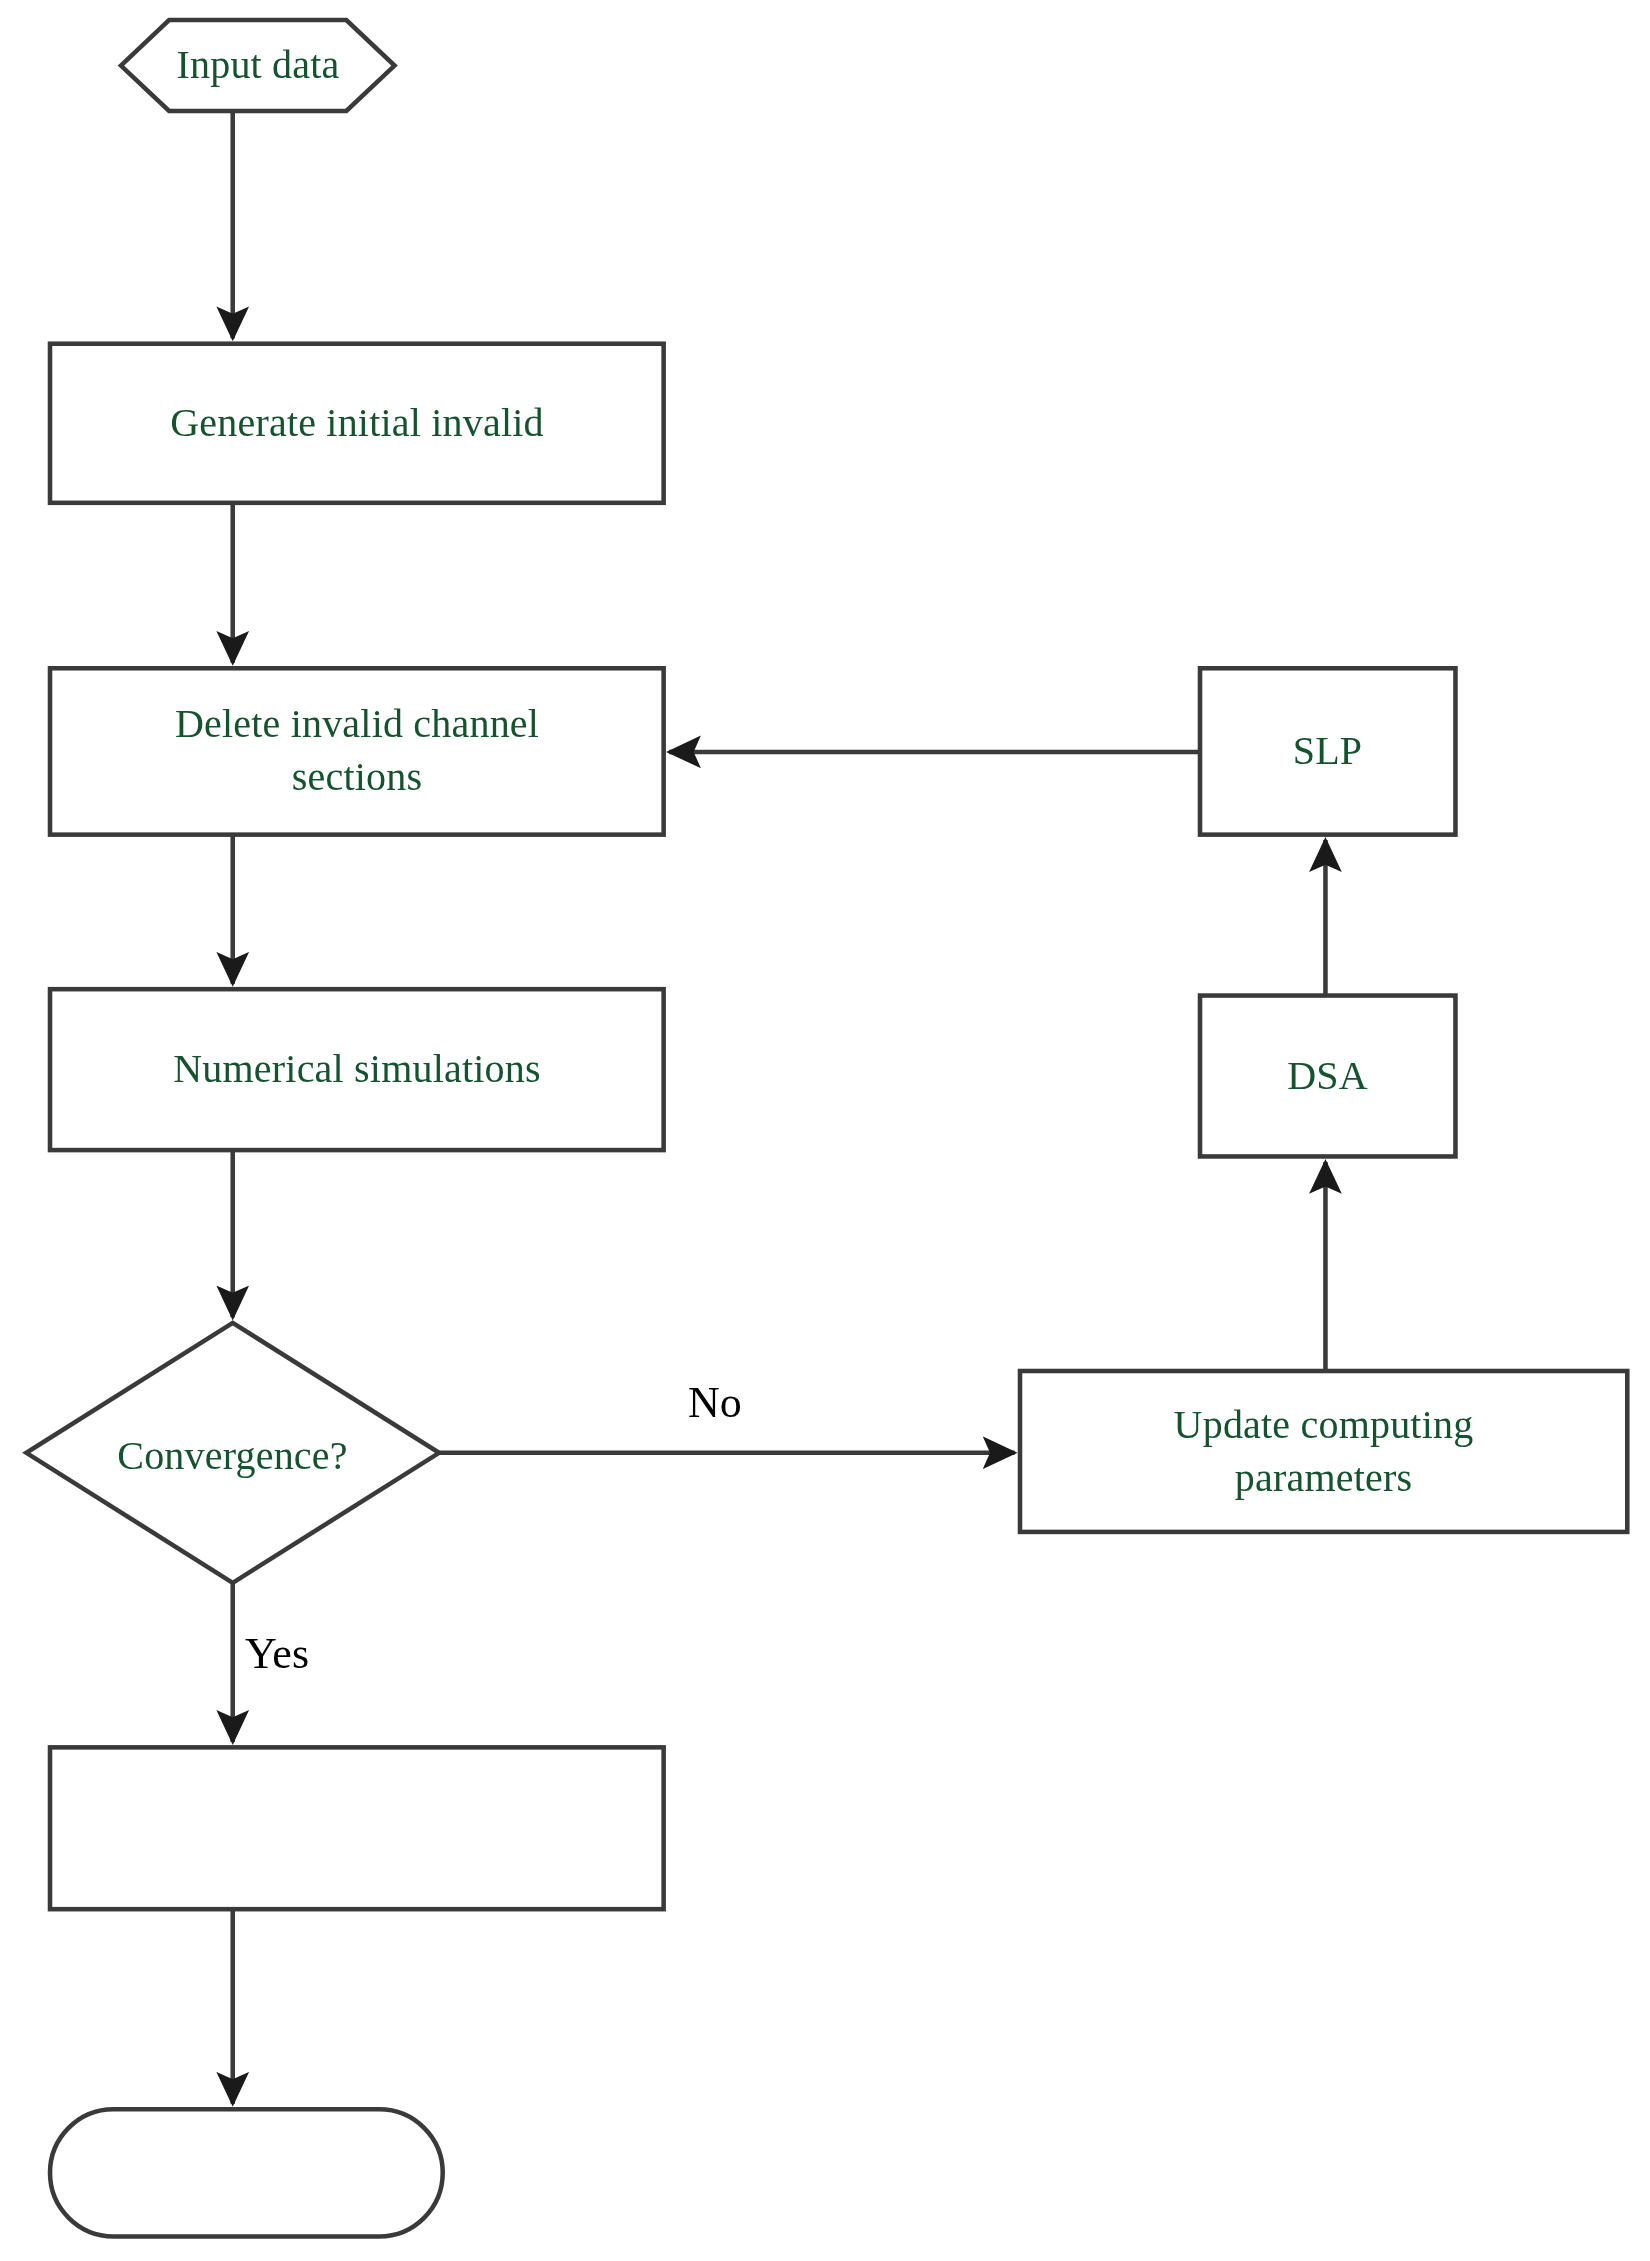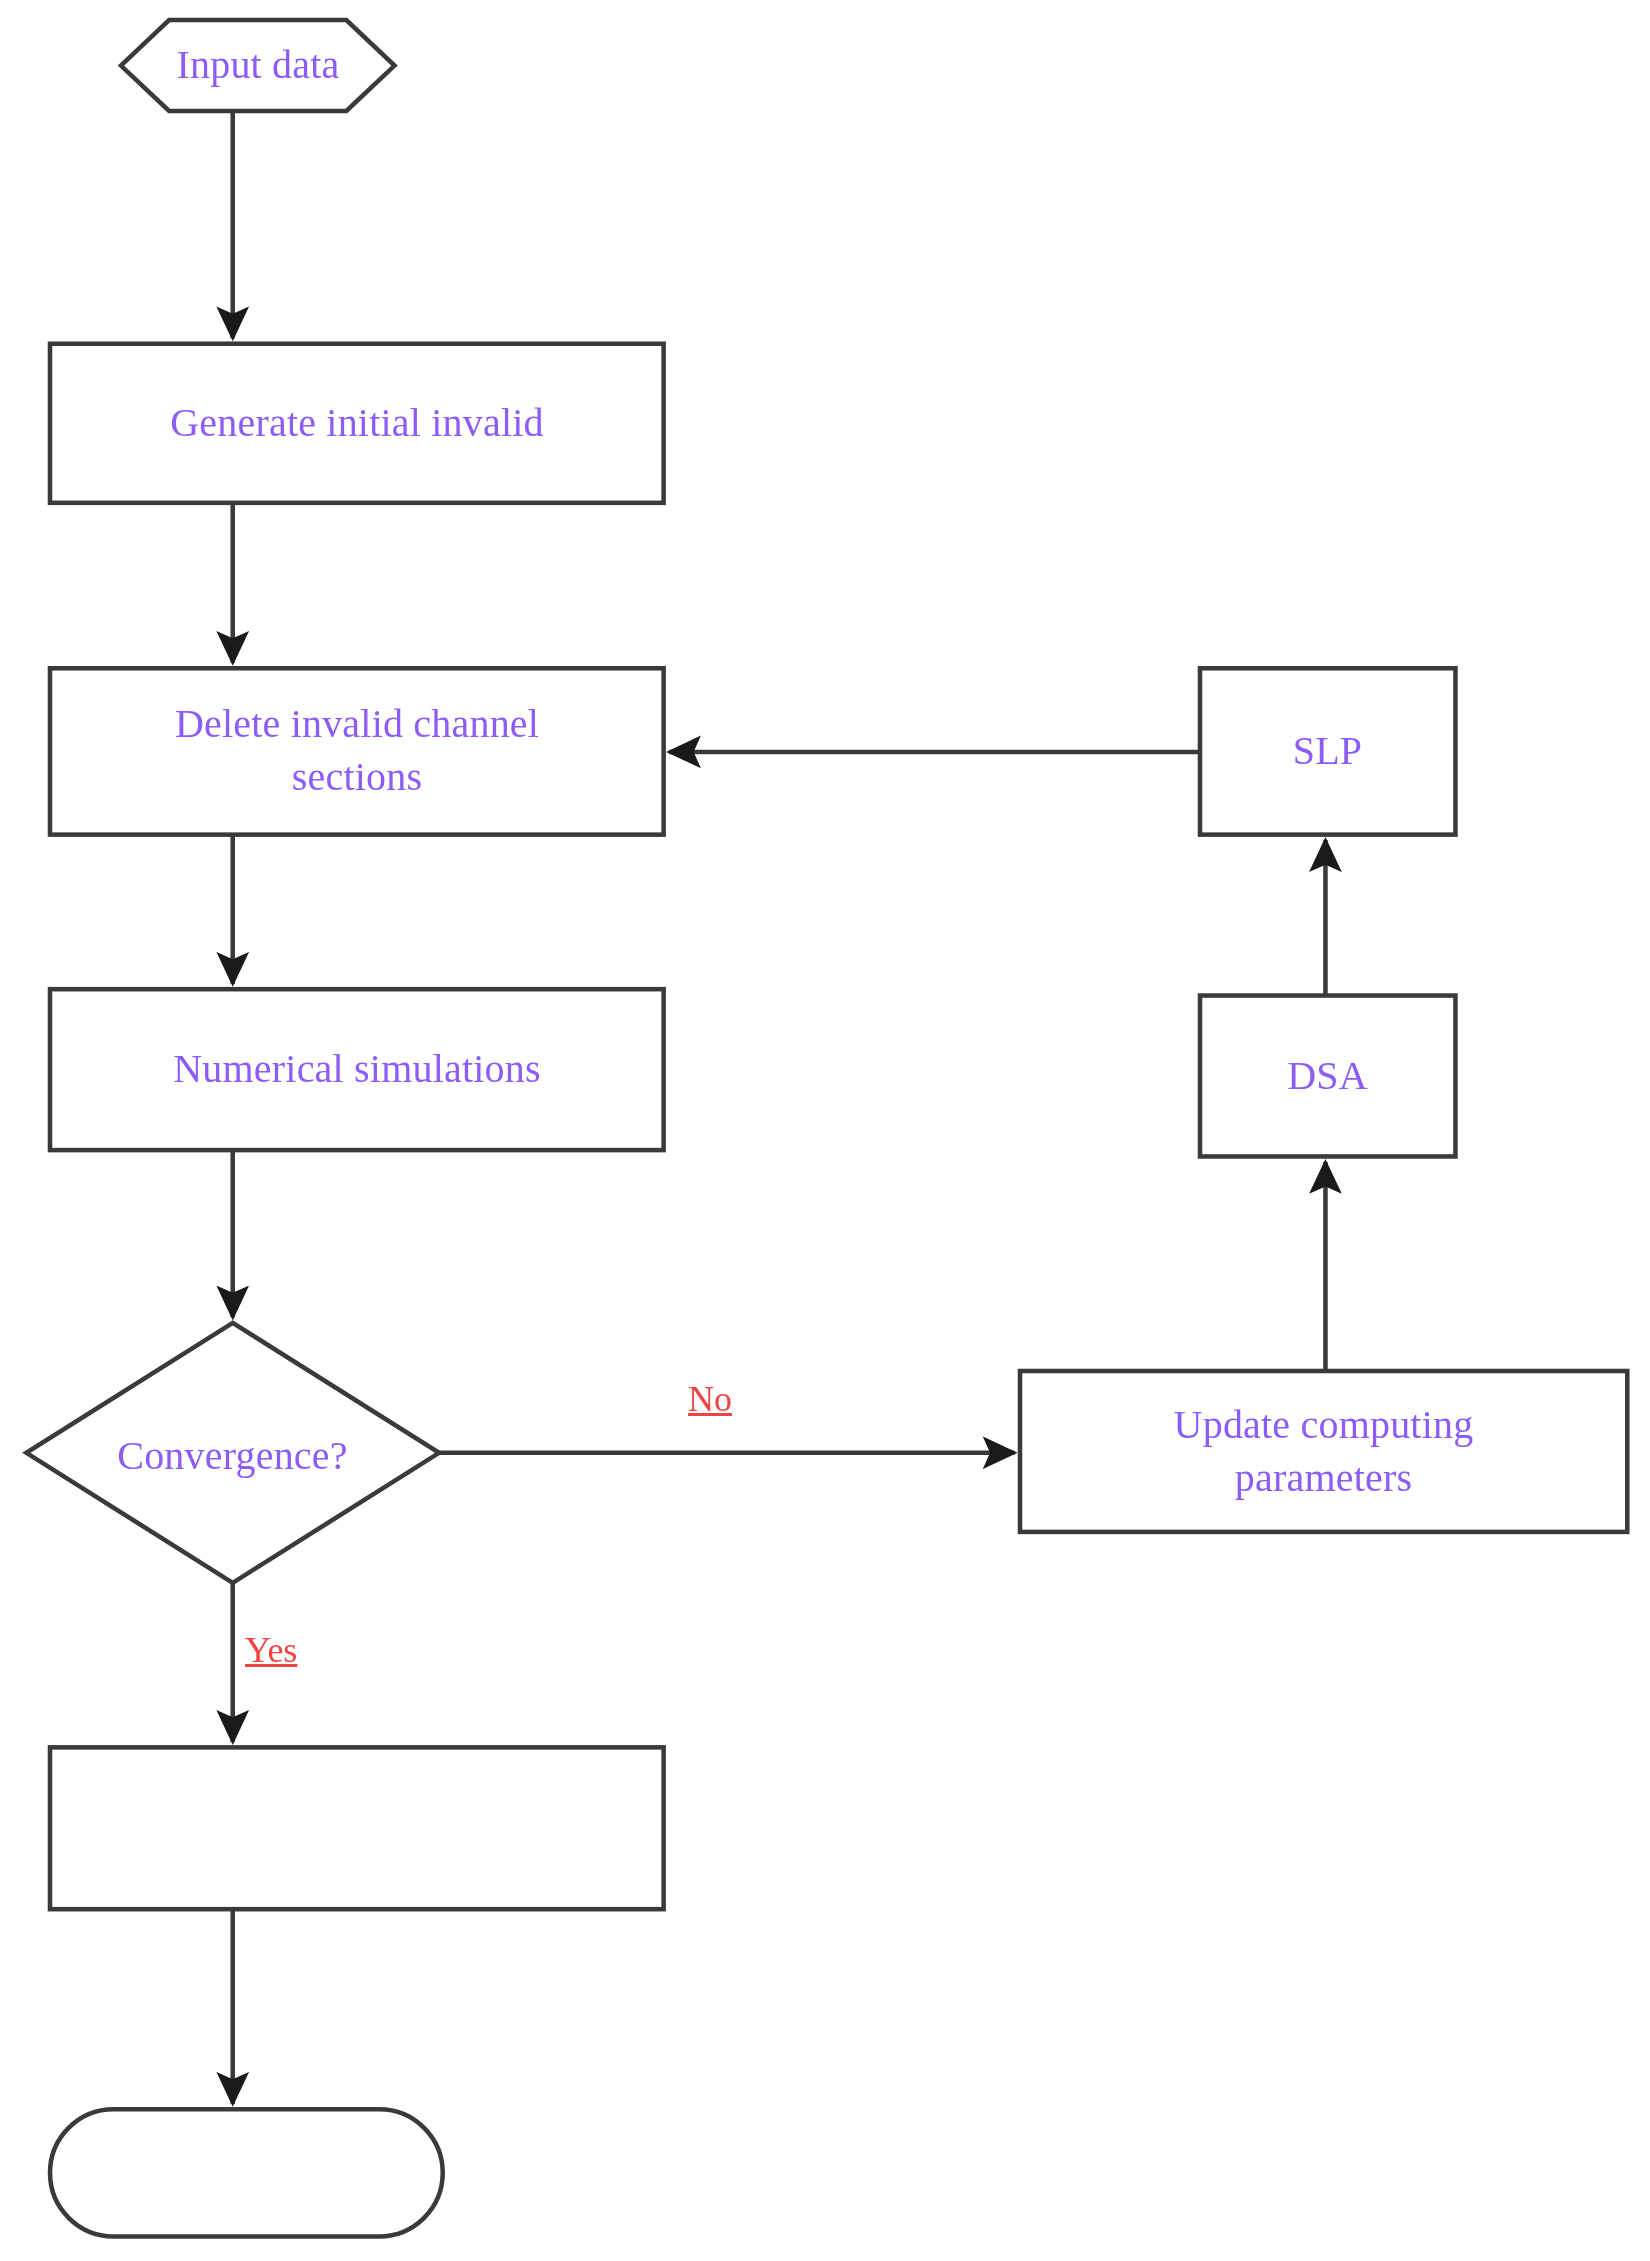--- a/index.html
+++ b/index.html
@@ -23,36 +23,35 @@
     left: 0;
     width: 1650px;
     height: 2262px;
   }
   .node-label {
     position: absolute;
     display: flex;
     align-items: center;
     justify-content: center;
     text-align: center;
-    color: #8b5cf6;
+    color: #14532d;
     font-family: "Liberation Serif", "DejaVu Serif", serif;
     font-size: 40px;
     line-height: 1.32;
     letter-spacing: 0.2px;
     pointer-events: none;
     white-space: pre-line;
   }
   .edge-label {
     position: absolute;
-    color: #ef4444;
+    color: #000000;
     font-family: "Liberation Serif", "DejaVu Serif", serif;
-    font-size: 36px;
+    font-size: 44px;
     line-height: 1;
     white-space: nowrap;
-    text-decoration: underline;
   }
 </style>
 </head>
 <body>
 
 <div id="flowchart-canvas">
 
   <svg id="flowchart-svg" viewBox="0 0 1815 2488">
     <defs>
       <marker id="arrow" viewBox="0 0 12 12" refX="10.5" refY="6" markerWidth="8" markerHeight="8" orient="auto-start-reverse">

